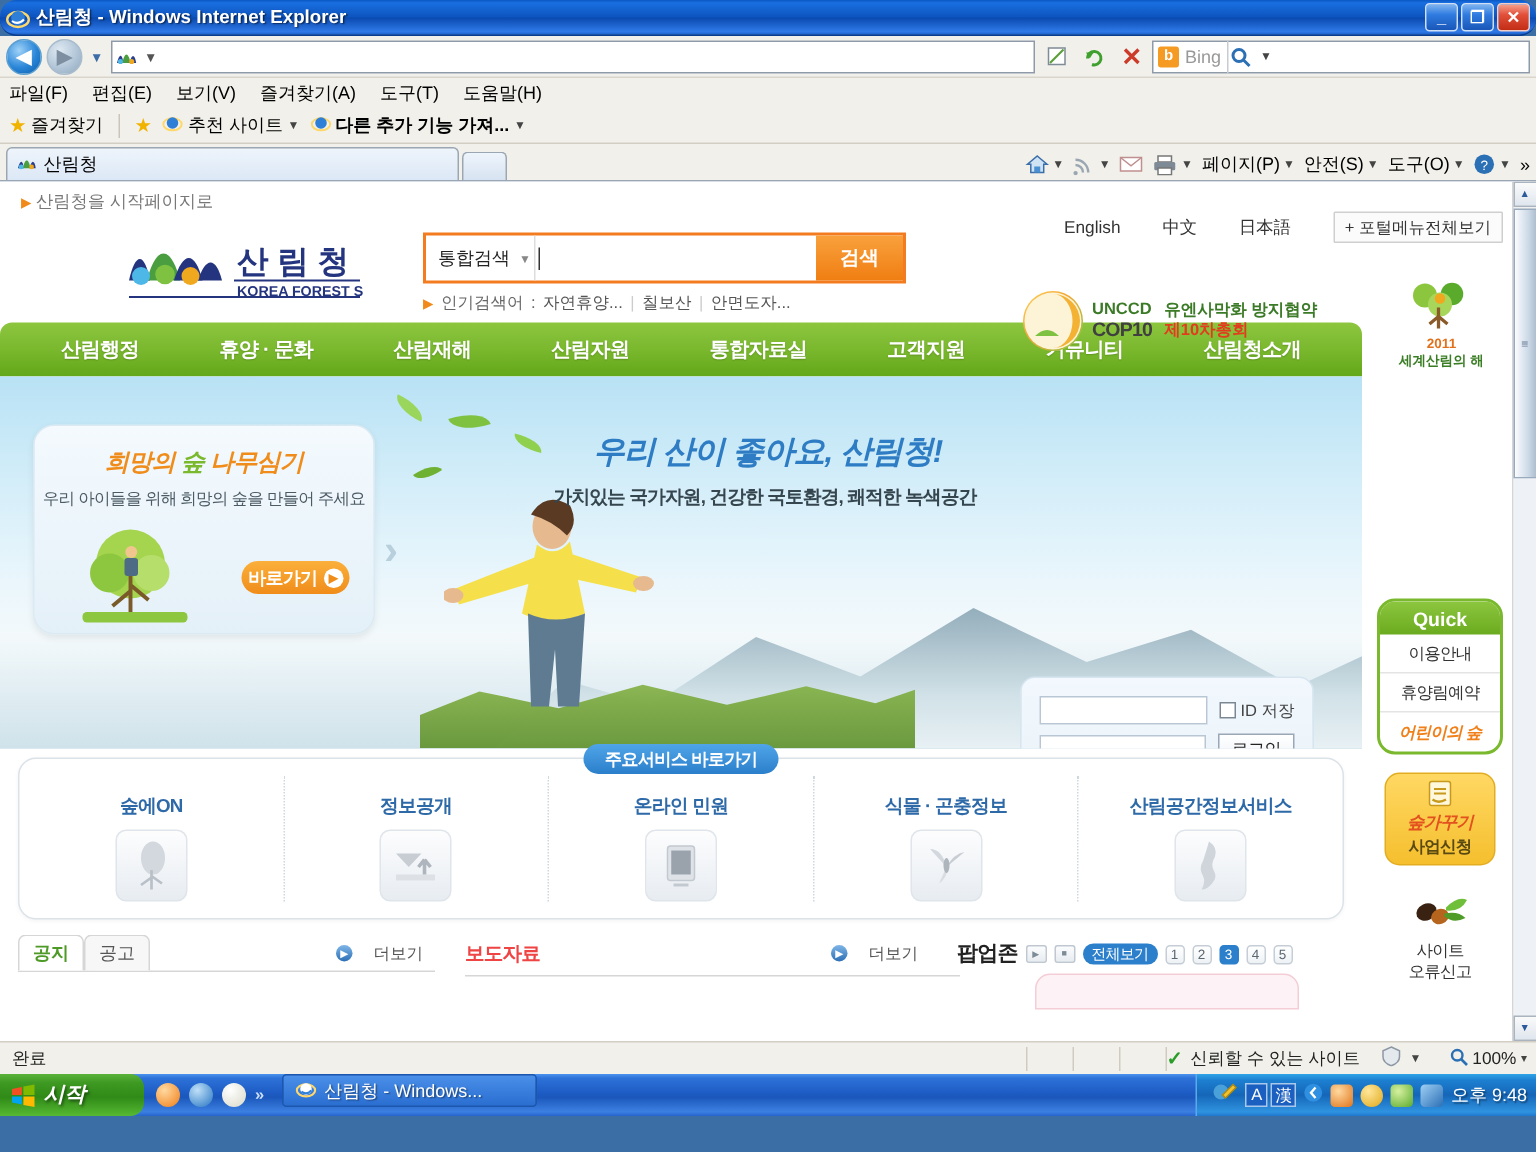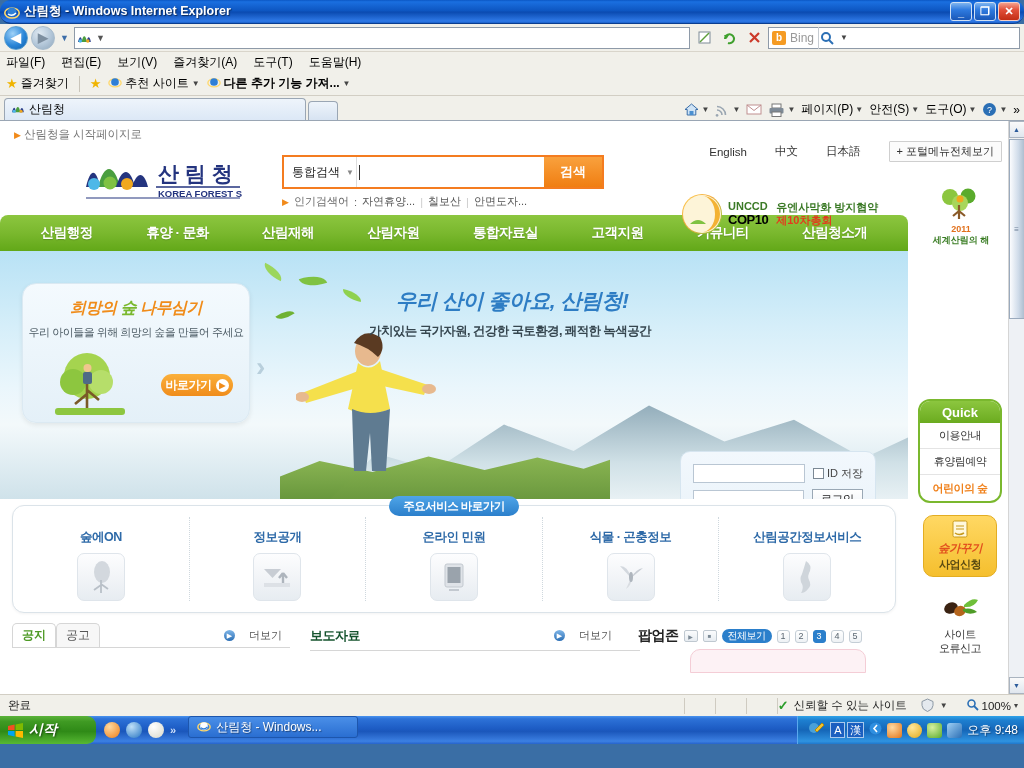--- a/index.html
+++ b/index.html
@@ -184,21 +184,21 @@
     display: flex; align-items: center; gap: 6px;
   }
   .cop10-circle {
     width: 40px; height: 40px; border-radius: 50%;
     background: linear-gradient(135deg,#ffd35a 0%, #f2a93b 40%, #8cc63f 100%);
     position: relative; flex: 0 0 auto;
   }
   .cop10-txt { font-size: 9px; color: #2f6b1e; line-height: 1.15; }
   .cop10-txt .t1 { font-size: 11px; font-weight: bold; color: #3b7a26; }
   .cop10-txt .t2 { font-size: 11px; font-weight: bold; color: #e23b1e; }
-  .cop10-lbl { font-size: 13px; font-weight: bold; color: #000000; letter-spacing: -0.5px;}
+  .cop10-lbl { font-size: 13px; font-weight: bold; color: #404040; letter-spacing: -0.5px;}
 
   .yeartree {
     position: absolute; left: 926px; top: 42px; width: 70px; text-align: center;
   }
   .yeartree .yl1 { font-size: 9px; font-weight: bold; color: #e2711c; }
   .yeartree .yl2 { font-size: 9px; font-weight: bold; color: #3a7d24; }
 
   
   .gnb {
     height: 36px; margin: 0 0 0 0; width: 908px;
@@ -299,21 +299,21 @@
     background: #fff; overflow: hidden;
   }
   .quick-head {
     height: 22px; background: linear-gradient(to bottom,#8cc63f,#6bab1f); color: #fff;
     font-size: 13px; font-weight: bold; display: flex; align-items: center; justify-content: center;
   }
   .quick-item {
     height: 26px; display: flex; align-items: center; justify-content: center;
     font-size: 11px; color: #333; border-bottom: 1px solid #e4e4e4; letter-spacing: -0.5px;
   }
-  .quick-item.last { border-bottom: none; color: #f0801a; font-weight: bold; }
+  .quick-item.last { border-bottom: none; color: #f0801a; font-weight: bold; font-style: italic; }
   .sup-box {
     width: 74px; height: 62px; margin: 12px auto 0; border-radius: 10px;
     background: linear-gradient(to bottom,#ffd863,#f5bf2e);
     border: 1px solid #e3ad22;
     display: flex; flex-direction: column; align-items: center; justify-content: center; gap: 1px;
   }
   .sup-box .l1 { font-size: 11.5px; font-weight: bold; color: #e2511e; font-style: italic; letter-spacing:-0.5px;}
   .sup-box .l2 { font-size: 11px; font-weight: bold; color: #5a4a12; letter-spacing:-0.5px;}
   .err-box { width: 80px; margin: 16px auto 0; text-align: center; }
   .err-box .et { font-size: 11px; color: #333; line-height: 1.25; letter-spacing: -0.5px; }
@@ -359,21 +359,21 @@
   .more {
     position: absolute; right: 8px; top: 5px; font-size: 11px; color: #555;
     display: flex; align-items: center; gap: 14px;
   }
   .more .dot {
     width: 11px; height: 11px; border-radius: 50%;
     background: linear-gradient(to bottom,#7fb6e8,#2c6fb5);
     color: #fff; font-size: 7px; display: flex; align-items: center; justify-content: center;
   }
   .bcol2 { width: 340px; position: relative; padding-left: 20px; }
-  .bcol2 .bt { font-size: 13px; font-weight: bold; color: #14532d; letter-spacing: -0.5px; padding-top: 4px;}
+  .bcol2 .bt { font-size: 13px; font-weight: bold; color: #ef4444; letter-spacing: -0.5px; padding-top: 4px;}
   .bcol2 .bunder2 { height: 1px; background: #d6d6d6; width: 330px; margin-top: 5px; }
   .bcol3 { width: 250px; position: relative; padding-left: 8px; }
   .popzone { display: flex; align-items: center; gap: 5px; padding-top: 4px; }
   .pz-title { font-size: 14px; font-weight: bold; color: #222; letter-spacing: -0.5px; }
   .pz-ctl {
     width: 14px; height: 12px; border: 1px solid #bfc8d0; border-radius: 2px;
     background: linear-gradient(to bottom,#fbfcfd,#e7ecf1);
     display: flex; align-items: center; justify-content: center; font-size: 6px; color: #7d8b97;
   }
   .pz-all {

